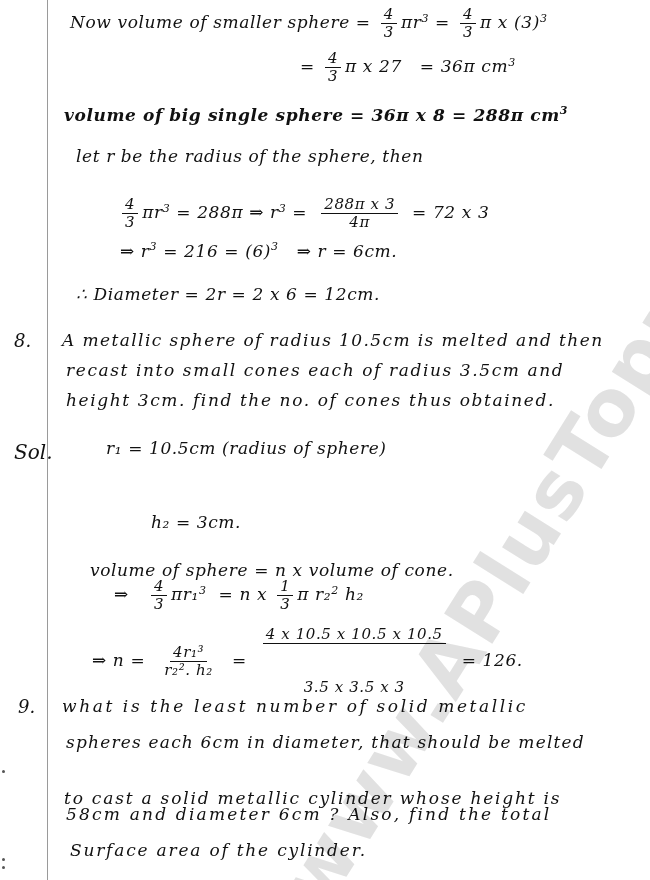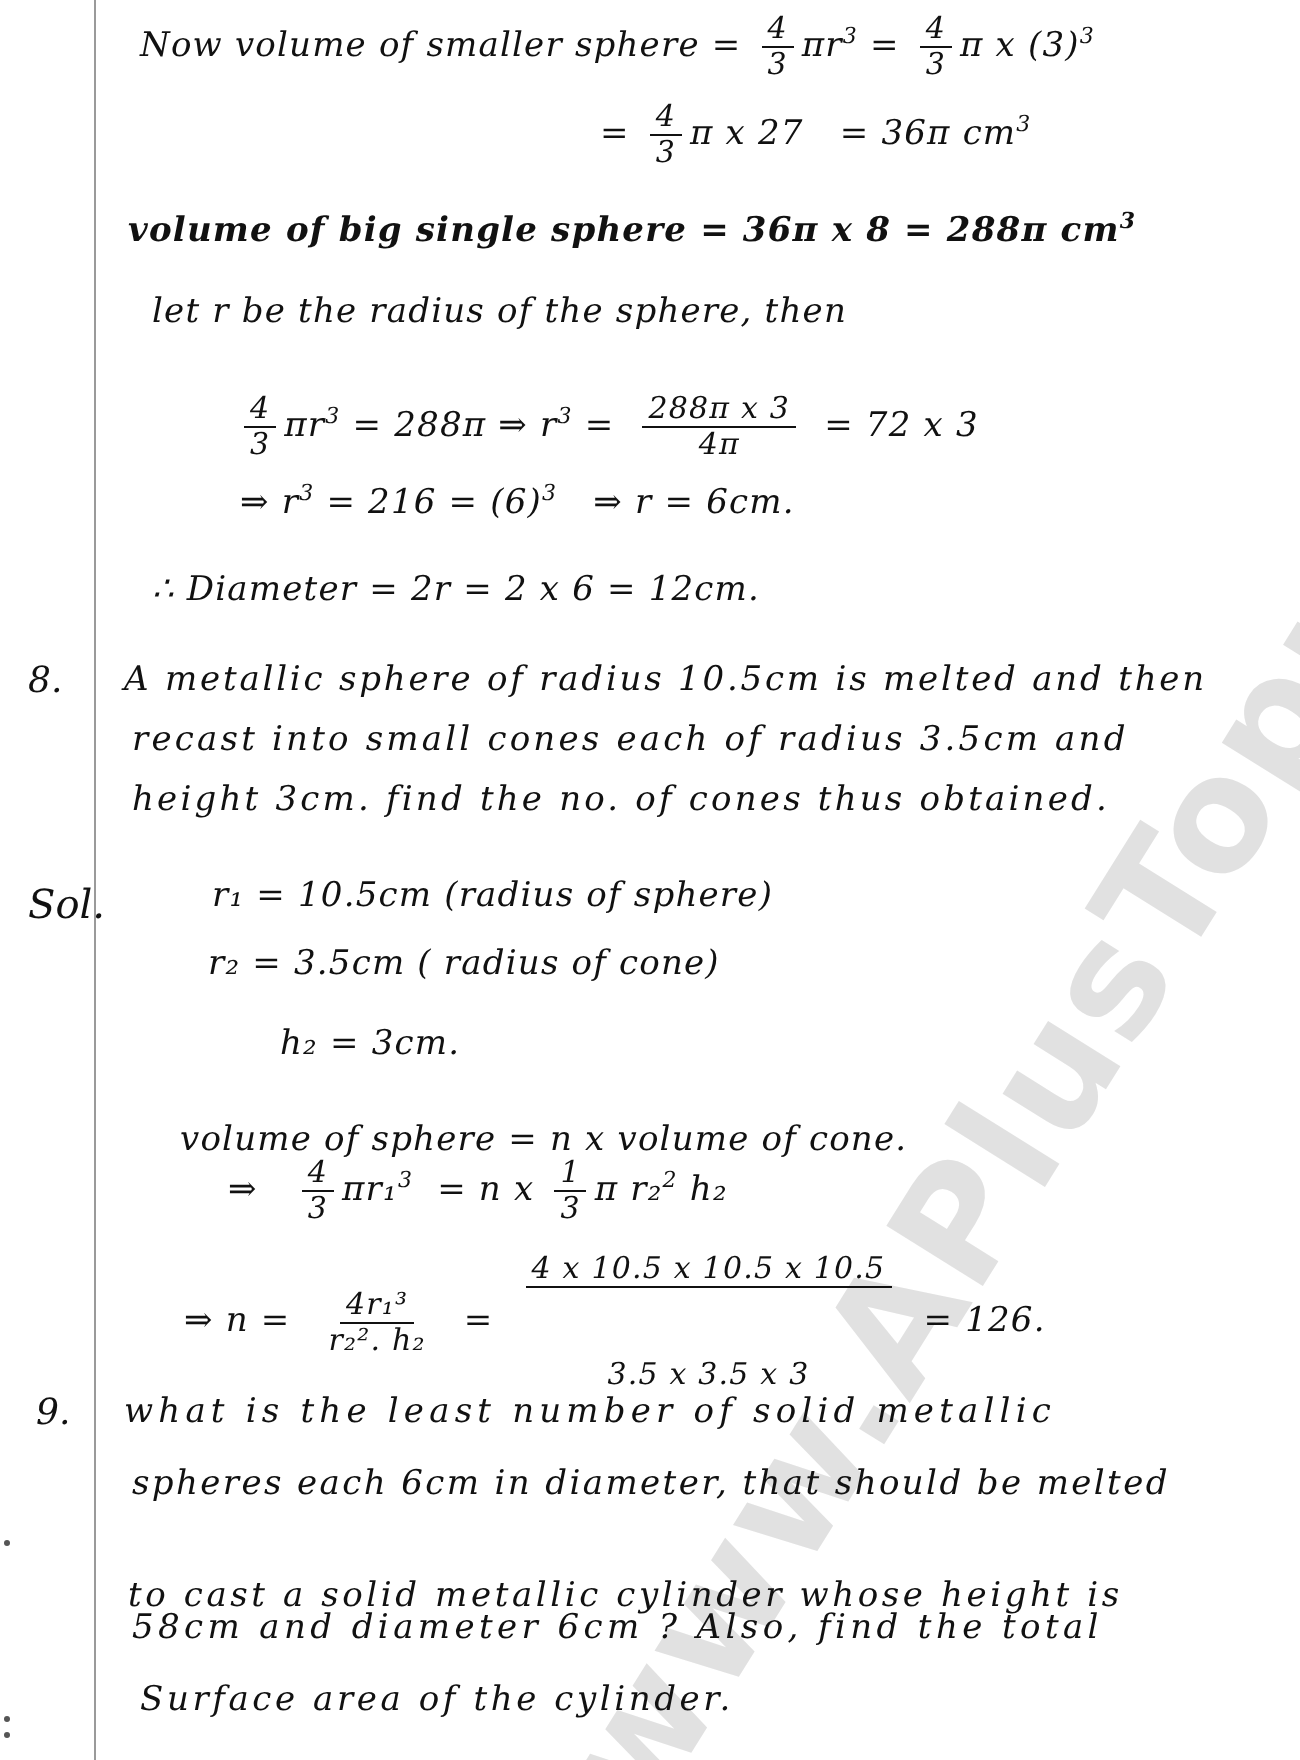--- a/index.html
+++ b/index.html
@@ -143,22 +143,21 @@
     <span>∴ Diameter = 2r = 2 x 6 = 12cm.</span>
   </div>
 
   <div class="qnum" style="left:14px; top:330px;">8.</div>
   <div class="line" style="left:62px; top:330px; letter-spacing:1.4px;">A metallic sphere of radius 10.5cm is melted and then</div>
   <div class="line" style="left:66px; top:360px; letter-spacing:1.6px;font-style:italic;">recast into small cones each of radius 3.5cm and</div>
   <div class="line" style="left:66px; top:390px; letter-spacing:1.6px;">height 3cm. find the no. of cones thus obtained.</div>
 
   <div class="qnum" style="left:14px; top:440px; font-size:20px;">Sol.</div>
   <div class="line" style="left:106px; top:438px;">r₁ = 10.5cm (radius of sphere)</div>
-  <div class="line" style="left:104px; top:472px;">r₂ = 3.5cm   ( radius of cone)</div>
-  <div class="line" style="left:140px; top:512px;">h₂ = 3cm.</div>
+  <div class="line" style="left:151px; top:512px;">h₂ = 3cm.</div>
   <div class="line" style="left:90px; top:560px;">volume of sphere = n x volume of cone.</div>
 
   <div class="line" style="left:114px; top:578px;">
     <span>⇒</span>&nbsp;&nbsp;
     <span class="frac">
         <span class="num">4</span>
         <span class="den">3</span>
       </span><span>πr₁</span><sup>3</sup>
     &nbsp;<span>= n x</span>
     <span class="frac">

